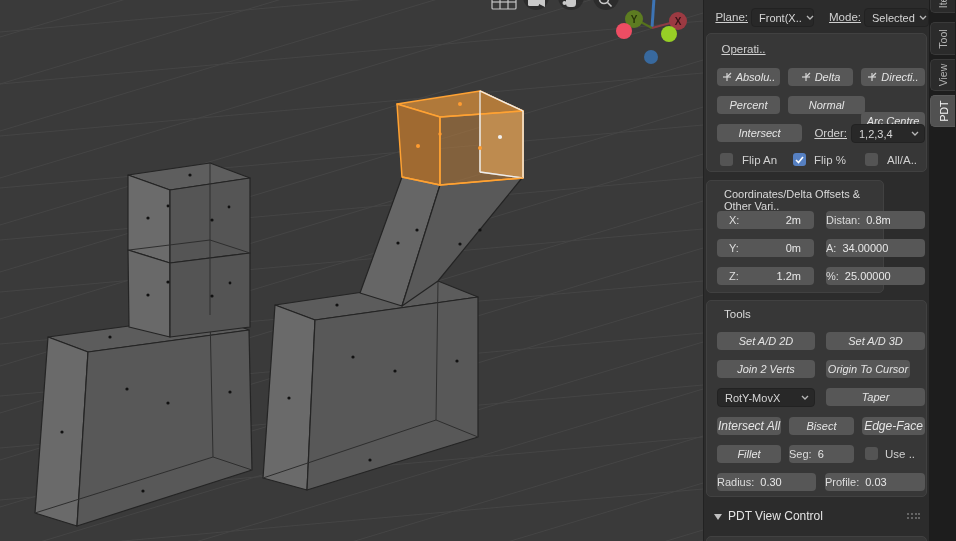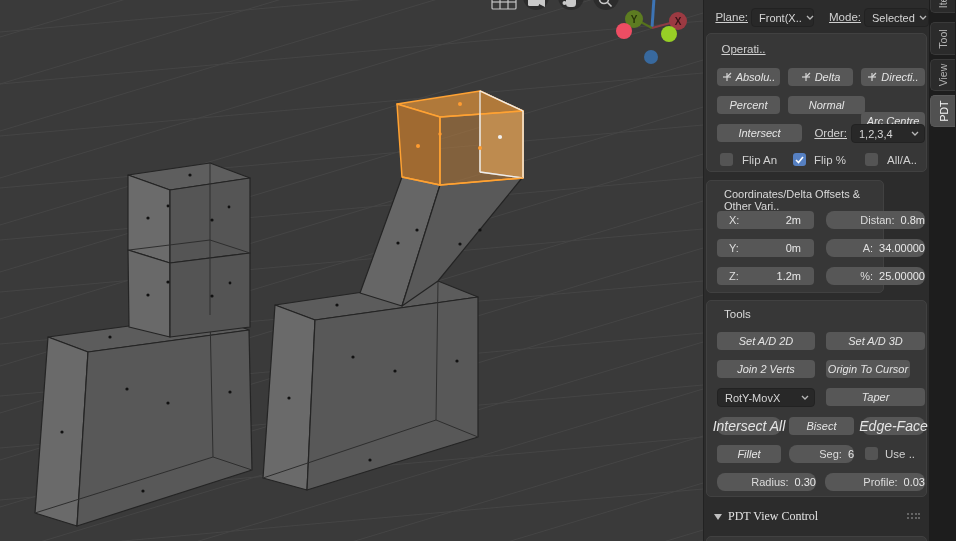--- a/index.html
+++ b/index.html
@@ -10,42 +10,42 @@
   #scene{position:absolute;left:0;top:0;width:703px;height:541px;display:block;background:#3a3a3a;}
   
   #panel{position:absolute;left:703px;top:0;width:226px;height:541px;background:#2c2c2c;
          border-left:1px solid #222;box-sizing:border-box;color:#cfcfcf;font-size:11.5px;}
   #panel .lbl{position:absolute;height:19px;line-height:19px;color:#d0d0d0;text-decoration:underline;}
   .boxp{position:absolute;background:#373737;border:1px solid #414141;border-radius:5px;box-sizing:border-box;}
   .boxtitle{position:absolute;color:#dadada;font-size:11.5px;}
   .btn{position:absolute;height:18px;background:#575757;border-radius:4px;color:#e4e4e4;
        display:flex;align-items:center;justify-content:center;font-size:11px;cursor:default;
        white-space:nowrap;gap:4px;font-style:italic;}
-  .btn.tight{font-size:14px;border-radius:8px;}
+  .btn.tight{font-size:12px;}
   .slider{position:absolute;height:18px;background:#575757;border-radius:4px;color:#e8e8e8;
           display:flex;align-items:center;font-size:11px;box-sizing:border-box;}
   .slider.sb{justify-content:space-between;padding:0 13px 0 12px;}
-  .slider.cen{justify-content:flex-end;gap:6px;border-radius:8px;}
+  .slider.cen{justify-content:flex-start;gap:6px;}
   .slider .s-lbl{color:#dcdcdc;}
   .dd{position:absolute;height:19px;background:#282828;border:1px solid #222;border-radius:4px;
       color:#d6d6d6;display:flex;align-items:center;justify-content:space-between;
       padding:0 5px 0 7px;font-size:11px;box-sizing:border-box;white-space:nowrap;}
   .chev{flex:0 0 auto;margin-left:4px;}
   .chk{position:absolute;width:13px;height:13px;background:#545454;border-radius:3px;
        display:flex;align-items:center;justify-content:center;}
   .chk svg{display:none;}
   .chk.on{background:#5680c2;}
   .chk.on svg{display:block;}
   .chklbl{position:absolute;height:14px;line-height:14px;color:#d0d0d0;font-size:11.5px;}
   .coltitle{font-size:11px;}
   #vc-header{position:absolute;left:0;top:506px;width:226px;height:22px;}
   #vc-tri{position:absolute;left:10px;top:8px;width:0;height:0;
           border-left:4.5px solid transparent;border-right:4.5px solid transparent;
           border-top:6px solid #c0c0c0;}
-  #vc-title{position:absolute;left:24px;top:3px;color:#e4e4e4;font-size:12px;font-family:Liberation Serif, serif;}
+  #vc-title{position:absolute;left:24px;top:3px;color:#e4e4e4;font-size:12px;}
   #vc-grip{position:absolute;right:10px;top:6px;}
   #stub{left:2px;top:536px;width:221px;height:12px;border-radius:5px;}
   
   #tabstrip{position:absolute;left:929px;top:0;width:27px;height:541px;background:#1d1d1d;}
   .tab{position:absolute;left:1px;width:25px;background:#2b2b2b;border:1px solid #3a3a3a;
        border-right:none;border-radius:5px 0 0 5px;box-sizing:border-box;
        display:flex;align-items:center;justify-content:center;color:#b4b4b4;font-size:10.5px;}
   .tab span{transform:rotate(-90deg);white-space:nowrap;display:block;}
   .tab.active{background:#515151;border-color:#5a5a5a;color:#f4f4f4;}
 </style>

